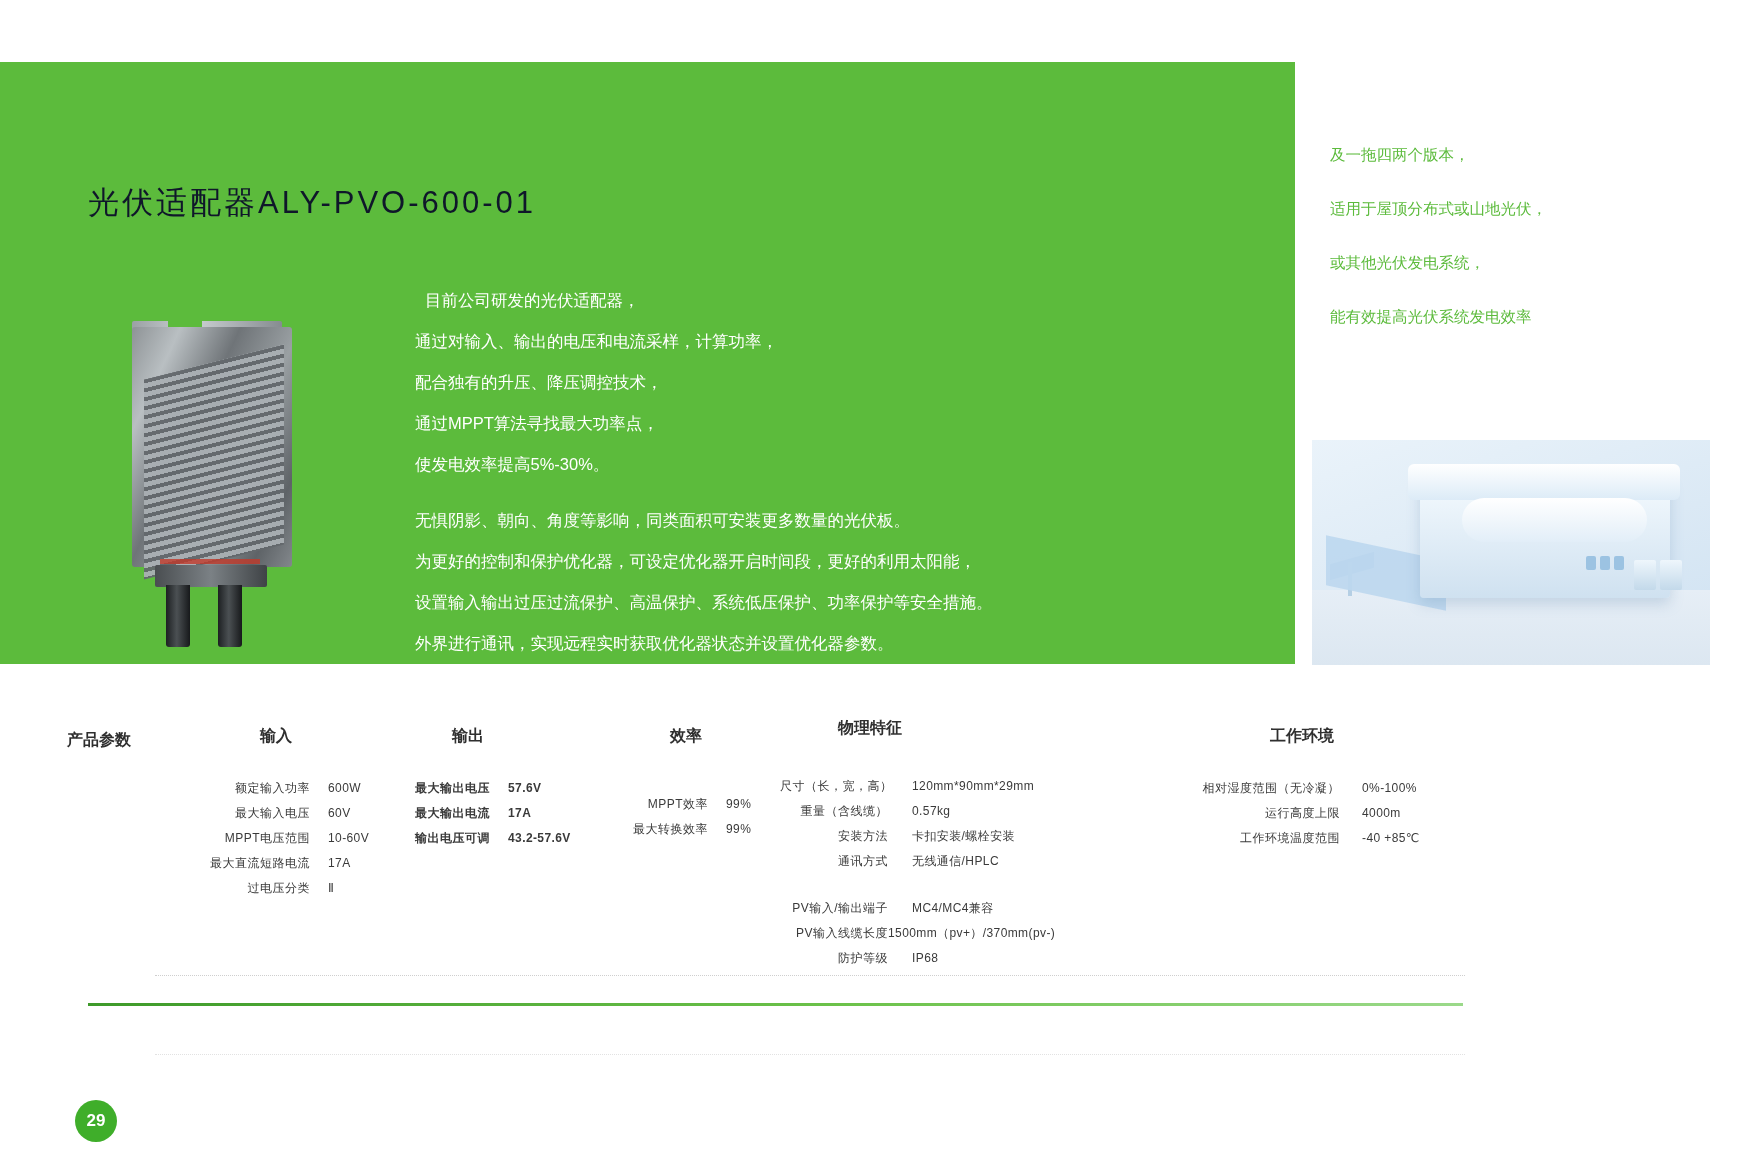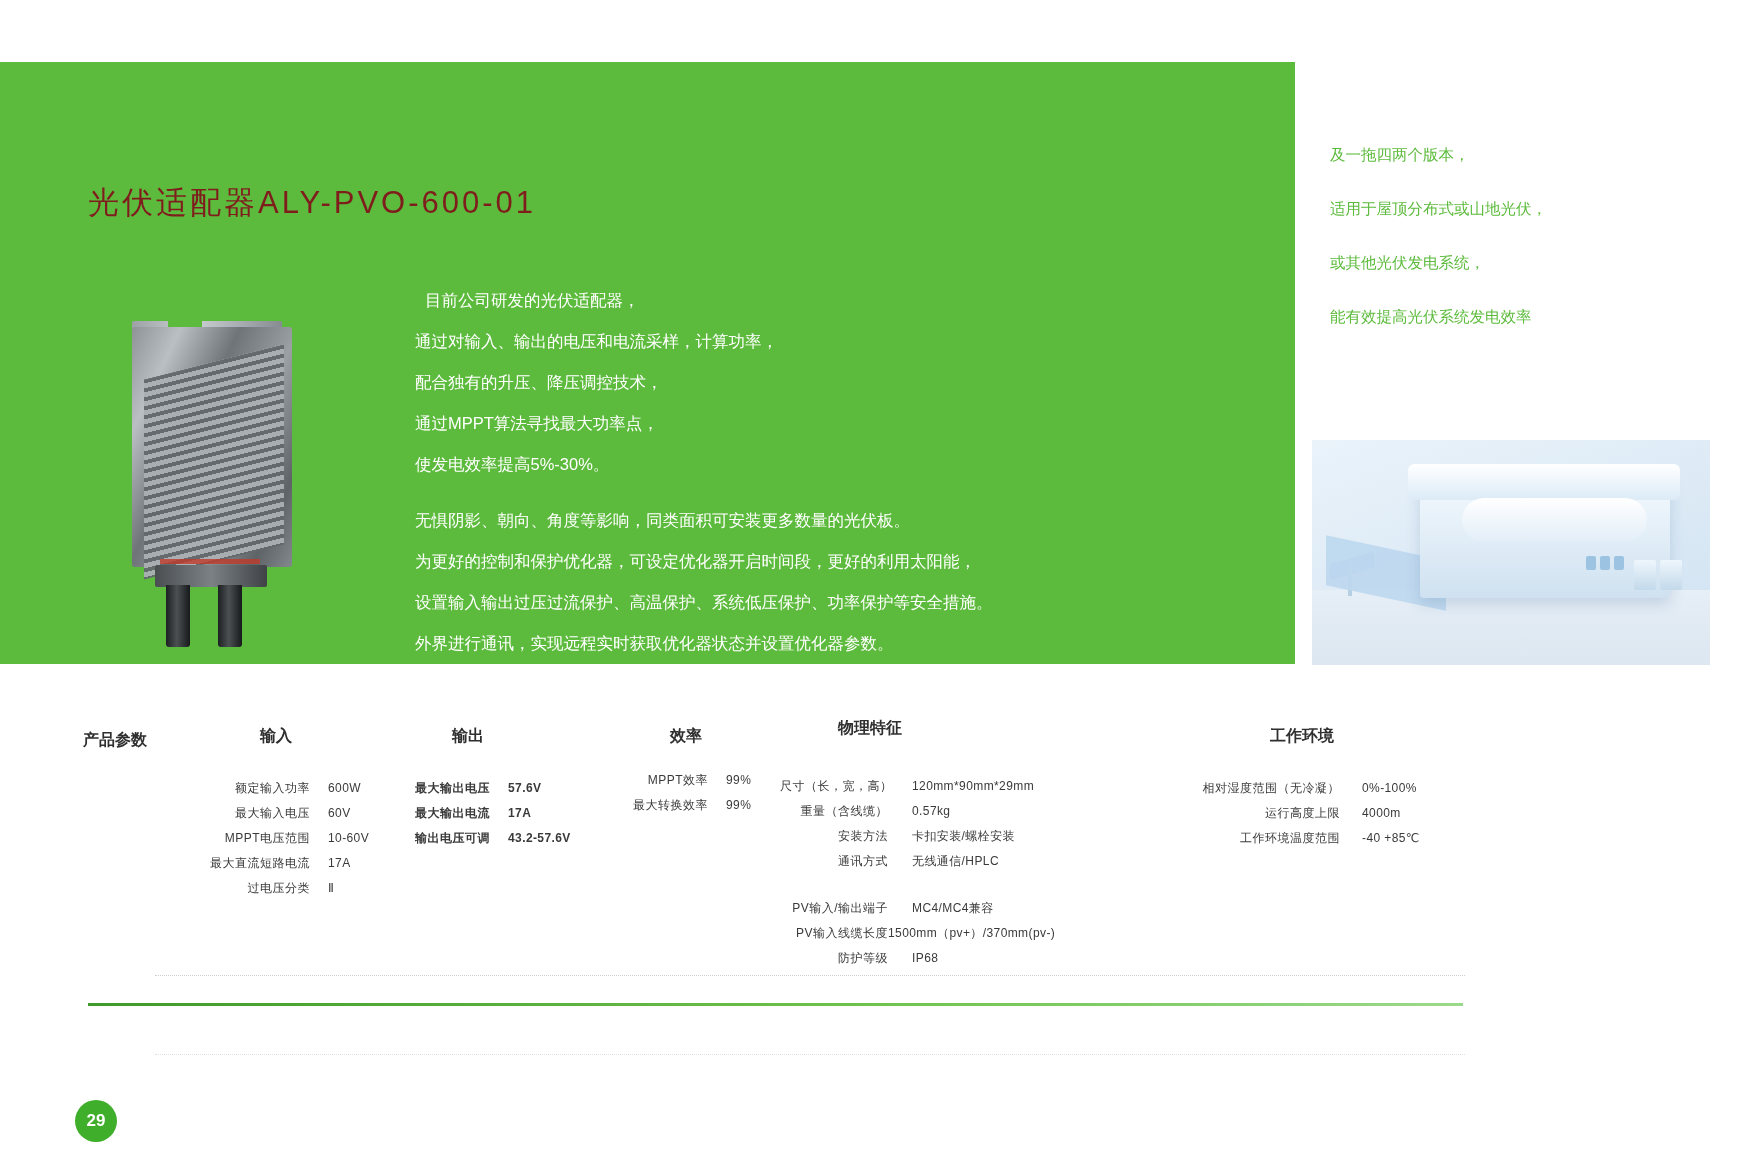--- a/index.html
+++ b/index.html
@@ -12,21 +12,21 @@
   }
   .page{position:relative;width:1764px;height:1172px;}
 
   
   .hero{
     position:absolute;left:0;top:62px;width:1295px;height:602px;
     background:#5cbb3c;
   }
   .hero-title{
     position:absolute;left:88px;top:120px;
-    font-size:31px;letter-spacing:3px;color:#7f1d1d;font-weight:400;
+    font-size:31px;letter-spacing:3px;color:#0f172a;font-weight:400;
     white-space:nowrap;
   }
   .hero-body{
     position:absolute;left:415px;top:218px;width:800px;
     color:#ffffff;font-size:16.5px;line-height:41px;
   }
   .hero-body p{margin:0;}
   .hero-body .blk2{margin-top:15px;}
   .hero-body .blk3{margin-top:14px;}
 
@@ -114,21 +114,21 @@
     font-size:16px;color:#2f2f2f;font-weight:700;
     position:absolute;white-space:nowrap;
   }
   .sec{position:absolute;}
   .row{display:flex;align-items:flex-start;margin-bottom:5px;font-size:12px;color:#3a3a3a;line-height:20px;}
   .row .k{text-align:right;white-space:nowrap;letter-spacing:.5px;}
   .row .v{white-space:nowrap;letter-spacing:.4px;}
 
   
   .group-label{
-    position:absolute;left:67px;top:30px;font-size:16px;color:#2f2f2f;font-weight:700;margin-left:16px;
+    position:absolute;left:67px;top:30px;font-size:16px;color:#2f2f2f;font-weight:700;
   }
 
   
   .rule-dotted{
     position:absolute;left:155px;top:975px;width:1310px;height:0;
     border-top:1px dotted #cfcfcf;
   }
   .rule-green{
     position:absolute;left:88px;top:1003px;width:1375px;height:3px;
     background:linear-gradient(90deg,#3e9a2a,#6cc24a 55%,#9bd98a);
@@ -242,21 +242,21 @@
           </div>
         <div class="row">
             <div class="k" style="width:110px">输出电压可调</div>
             <div class="v" style="margin-left:18px">43.2-57.6V</div>
           </div>
       </div>
     </div>
 
     <div class="sec" style="left:608px;top:26px;">
       <div class="spec-head" style="left:62px;top:0;">效率</div>
-      <div style="position:absolute;left:0;top:44px;width:240px;">
+      <div style="position:absolute;left:0;top:68px;width:240px;">
         <div class="row">
             <div class="k" style="width:100px">MPPT效率</div>
             <div class="v" style="margin-left:18px">99%</div>
           </div>
         <div class="row">
             <div class="k" style="width:100px">最大转换效率</div>
             <div class="v" style="margin-left:18px">99%</div>
           </div>
       </div>
     </div>

